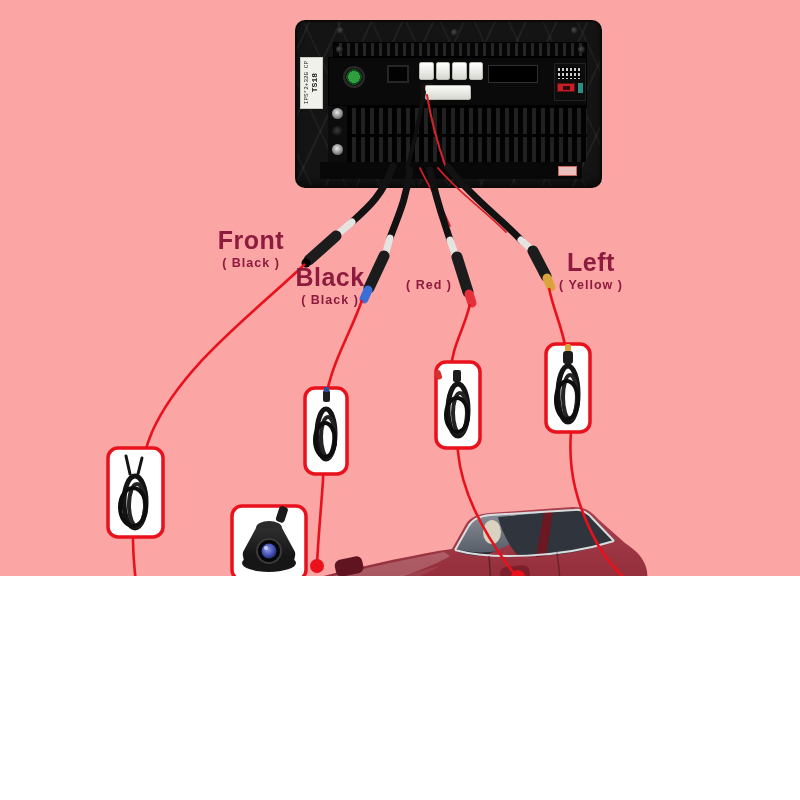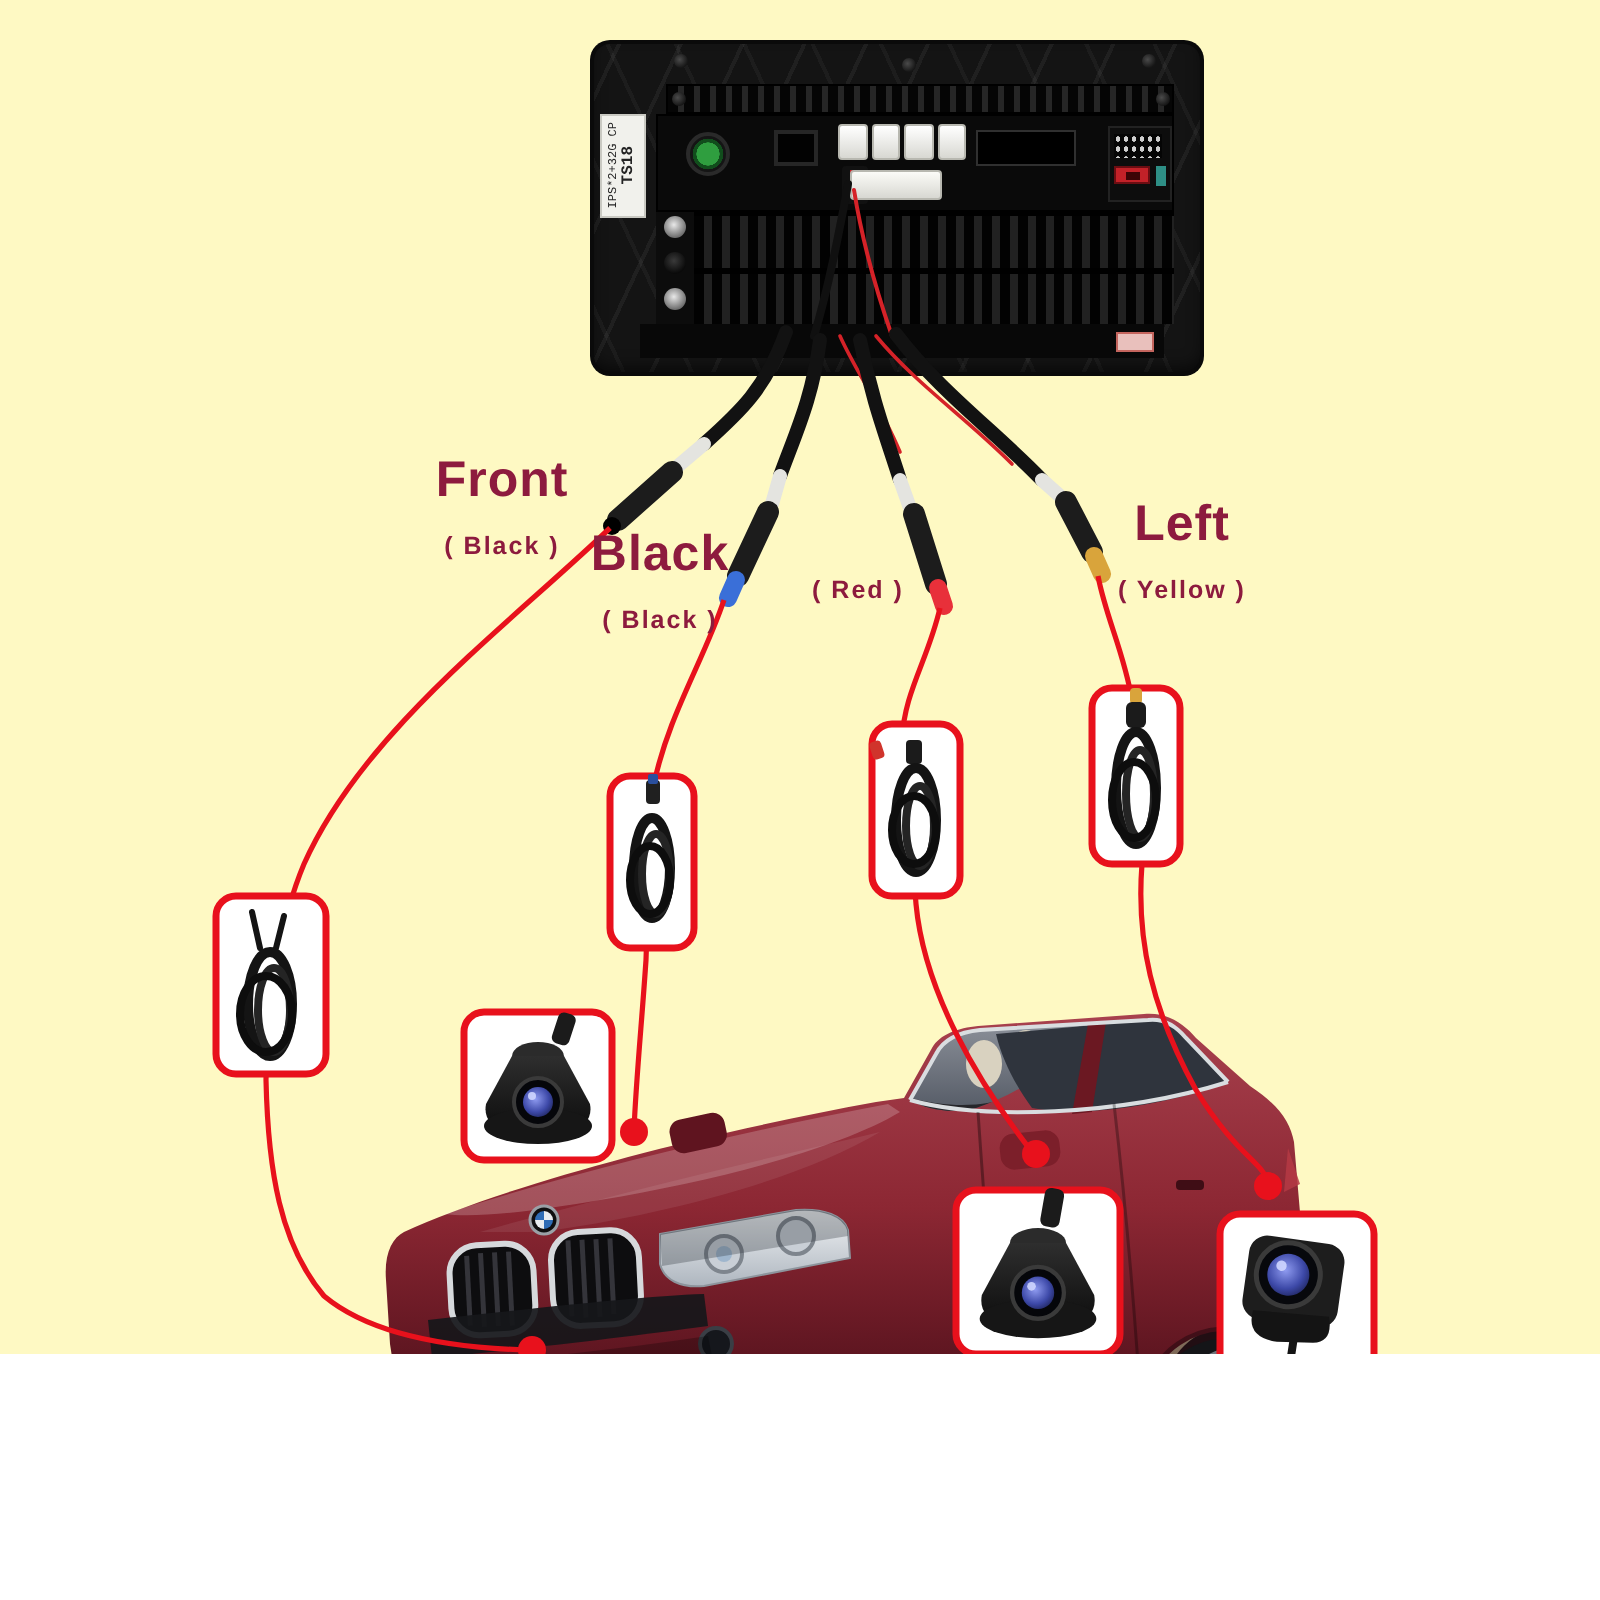--- a/index.html
+++ b/index.html
@@ -1,16 +1,16 @@
 <!DOCTYPE html>
 <html><head>
 <meta charset="utf-8">
 <style>
   html,body{margin:0;padding:0;background:#ffffff;}
-  #stage{position:relative;width:800px;height:677px;background:#fef9c3;overflow:hidden;
+  #stage{position:relative;width:800px;height:576px;background:#fca5a5;overflow:hidden;
          font-family:"Liberation Sans",sans-serif;}
   #stage *{box-sizing:border-box;}
 
   
   .unit{position:absolute;left:295px;top:20px;width:307px;height:168px;border-radius:10px;
         background-color:#141414;
         background-image:
           repeating-linear-gradient(115deg,transparent 0 13px,rgba(255,255,255,.05) 13px 15px,transparent 15px 28px),
           repeating-linear-gradient(65deg,transparent 0 15px,rgba(255,255,255,.04) 15px 17px,transparent 17px 31px);
         box-shadow:inset 0 0 0 2px #0a0a0a, inset 0 -4px 8px rgba(0,0,0,.6);z-index:1;}
@@ -50,21 +50,21 @@
   .fins::after{content:"";position:absolute;left:0;top:26px;width:100%;height:3px;background:#000;}
   .bstrip{position:absolute;left:25px;top:142px;width:262px;height:17px;background:#080808;}
   .minitag{position:absolute;left:238px;top:4px;width:19px;height:10px;background:#e9c0bc;border:1px solid #c4655e;}
 
   
   svg.overlay{position:absolute;left:0;top:0;z-index:2;pointer-events:none;}
 
   
   .cable-label{position:absolute;width:130px;margin-left:-65px;text-align:center;z-index:3;color:#8d1b3e;}
   .cable-label .t{font-size:25px;font-weight:bold;line-height:1.05;letter-spacing:.5px;}
-  .cable-label .s{font-size:12.5px;font-weight:600;margin-top:13px;letter-spacing:1px;}
+  .cable-label .s{font-size:12.5px;font-weight:600;margin-top:3px;letter-spacing:1px;}
 </style>
 </head>
 <body>
 
 <div id="stage">
 
   <div class="unit">
     <span class="screw" style="left:42px;top:7px"></span>
     <span class="screw" style="left:156px;top:9px"></span>
     <span class="screw" style="left:276px;top:7px"></span>

